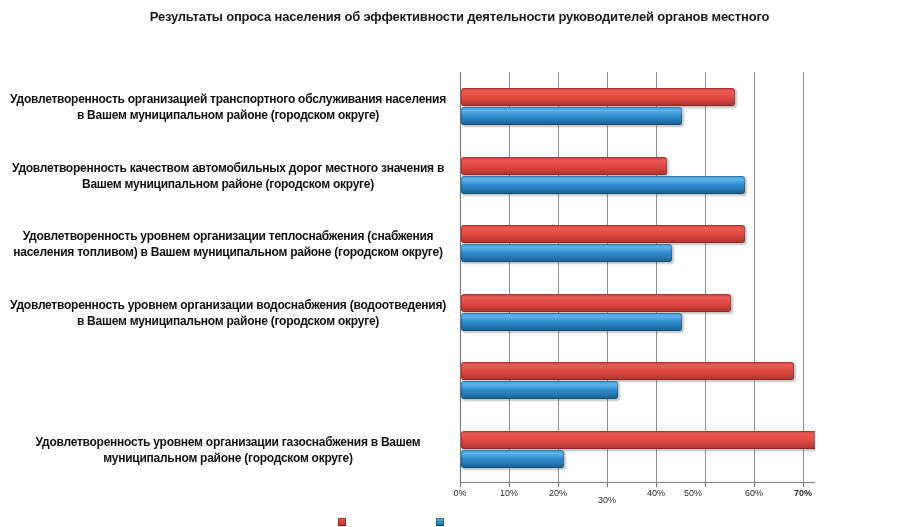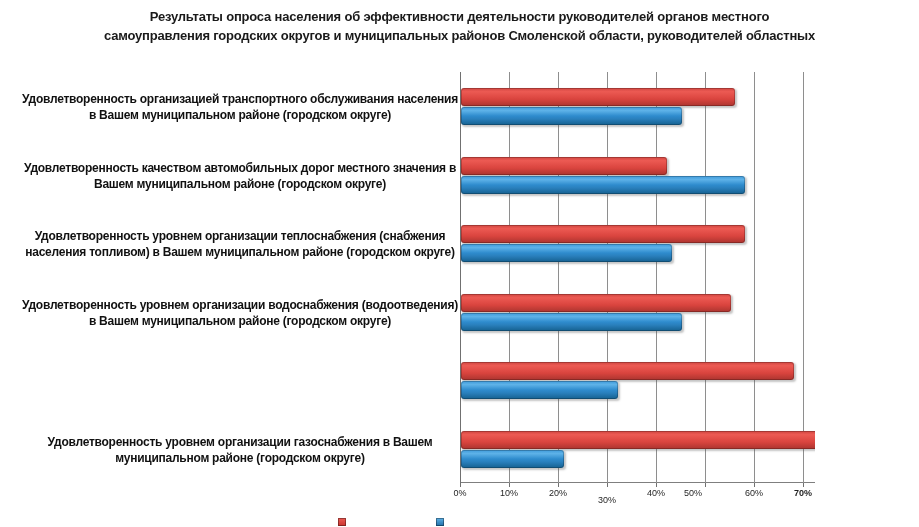--- a/index.html
+++ b/index.html
@@ -6,21 +6,21 @@
   body { background:#fff; }
   .screen {
     position:relative; width:815px; height:527px; background:#ffffff;
     font-family:"Liberation Sans", sans-serif; overflow:hidden;
   }
   .chart-title {
     position:absolute; top:7px; left:0; width:919px; text-align:center;
     font-size:13px; font-weight:bold; color:#1a1a1a; line-height:19px;
     letter-spacing:-0.2px;
   }
-  .labels-col { position:absolute; left:12px; top:72px; width:456px; height:411px; }
+  .labels-col { position:absolute; left:0; top:72px; width:456px; height:411px; }
   .cat-label {
     position:absolute; left:8px; width:444px; display:flex;
     align-items:center; justify-content:center; text-align:center;
     font-size:12px; font-weight:bold; color:#111; line-height:16px;
     letter-spacing:-0.25px; padding-right:4px;
   }
   .plot-area {
     position:absolute; left:460px; top:72px; width:442px; height:411px;
     border-bottom:1px solid #7f7f7f;
   }
@@ -54,21 +54,20 @@
   .legend-swatch.red { background: linear-gradient(180deg,#ec5a53 0%,#c9332e 100%); }
   .legend-swatch.blue { background: linear-gradient(180deg,#5eb2e8 0%,#1f6ea6 100%); }
   .legend-label { font-size:9px; color:#2a2a2a; letter-spacing:-0.2px;margin-top:32px; }
 </style>
 </head>
 <body>
 
 <div class="screen">
   <div class="chart-title">
     <div>Результаты опроса населения об эффективности деятельности руководителей органов местного</div>
-    <div>самоуправления городских округов и муниципальных районов Смоленской области, руководителей областных</div>
   </div>
 
   <div class="labels-col" id="labels-col">
       <div class="cat-label" style="top: 0px; height: 69px;">Удовлетворенность организацией транспортного обслуживания населения в Вашем муниципальном районе (городском округе)</div>
       <div class="cat-label" style="top: 69px; height: 69px;">Удовлетворенность качеством автомобильных дорог местного значения в Вашем муниципальном районе (городском округе)</div>
       <div class="cat-label" style="top: 137px; height: 69px;">Удовлетворенность уровнем организации теплоснабжения (снабжения населения топливом) в Вашем муниципальном районе (городском округе)</div>
       <div class="cat-label" style="top: 206px; height: 69px;">Удовлетворенность уровнем организации водоснабжения (водоотведения) в Вашем муниципальном районе (городском округе)</div>
       <div class="cat-label" style="top: 343px; height: 69px;">Удовлетворенность уровнем организации газоснабжения в Вашем муниципальном районе (городском округе)</div>
     </div>
 

